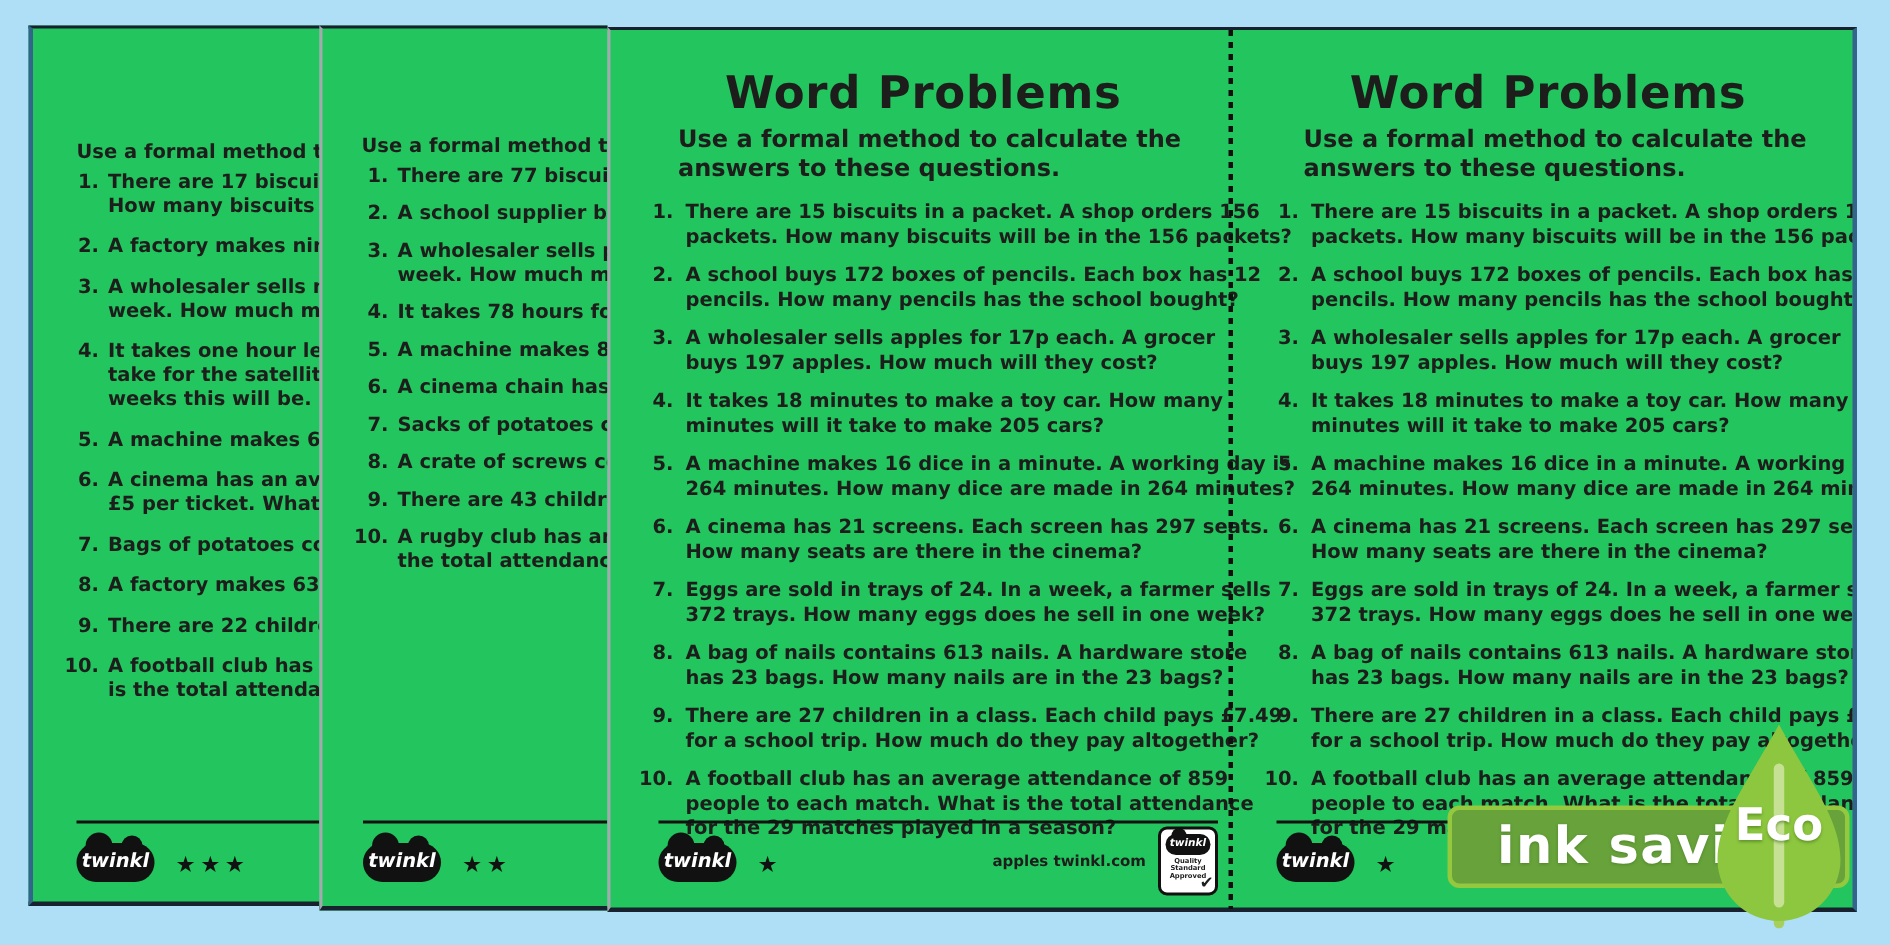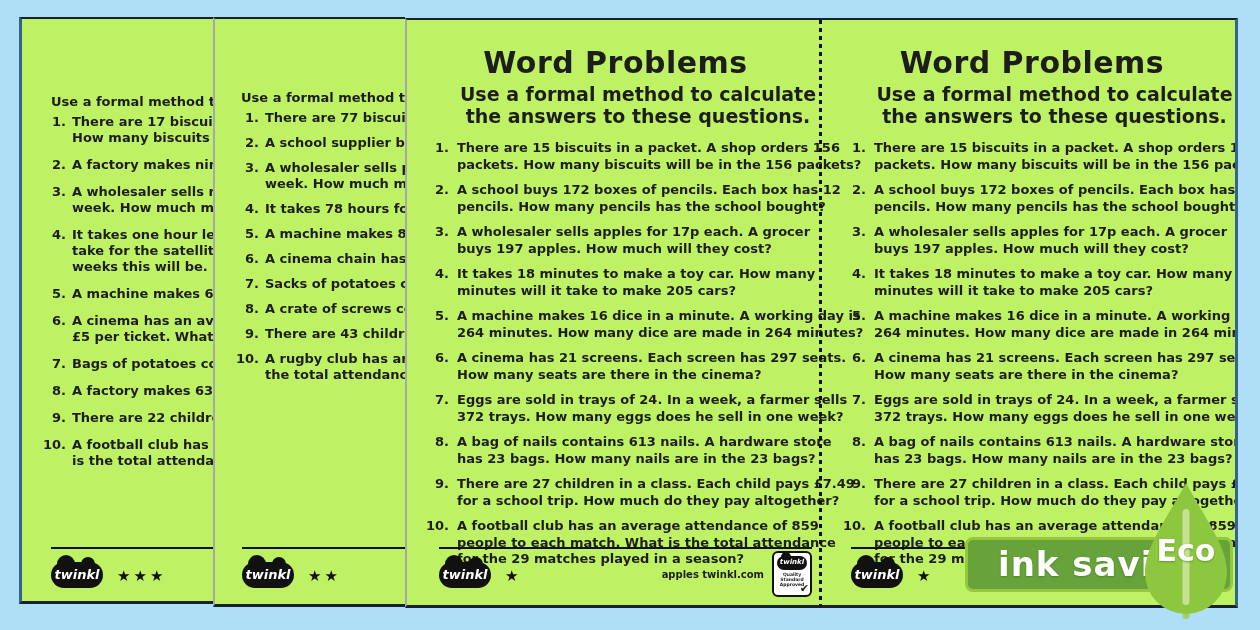--- a/index.html
+++ b/index.html
@@ -1,19 +1,19 @@
 <!DOCTYPE html>
 <html><head>
 <meta charset="utf-8">
 <style>
   * { margin:0; padding:0; box-sizing:border-box; }
   html,body { width:1260px; height:630px; overflow:hidden; }
   body { background:#aedff7; font-family:"DejaVu Sans","Liberation Sans",sans-serif; color:#1d1d1b; position:relative; }
 
-  .page { position:absolute; background:#bef264; overflow:hidden;
+  .page { position:absolute; background:#22c55e; overflow:hidden;
           border-top:2px solid #17222e; border-bottom:3px solid #17222e; }
   #page-three-star { left:19px; top:17px; width:194px; height:587px; border-left:3px solid #33648c; z-index:1; }
   #page-two-star  { left:213px; top:17px; width:192px; height:590px; border-left:2px solid #a3a9ad; z-index:2; }
   #sheet          { left:405px; top:18px; width:833px; height:590px; border-left:2px solid #a3a9ad; border-right:3px solid #33648c; z-index:3; }
 
   
   .mini-instruction { font-size:13px; font-weight:bold; white-space:nowrap; }
   #page-three-star .mini-instruction { margin:75px 0 5px 29px; }
   #page-two-star  .mini-instruction { margin:71px 0 5px 26px; }
   .mini-list .q-row { margin-bottom:11px; }
@@ -24,21 +24,21 @@
   .q-lines { flex:1; min-width:0; }
   .q-line { white-space:nowrap; }
   .mini-list .q-row { line-height:16px; }
 
   
   .copy { position:absolute; top:0; height:100%; }
   #copy-left  { left:0;    width:417px; }
   #copy-right { left:417px; width:416px; }
 
   .ws-title { text-align:center; margin-top:25px; font-size:30px; font-weight:800; letter-spacing:.5px; }
-  .ws-instruction { text-align:center; font-size:19px; font-weight:bold; margin-top:3px;padding-left:45px; }
+  .ws-instruction { font-size:16px; font-weight:bold; margin-top:3px;padding-left:45px; }
   .ws-list { margin-top:13px; }
   .ws-list .q-row { margin-bottom:9px; }
   .ws-list .q-num { width:50px; padding-right:8px; }
 
   
   .footer { position:absolute; border-top:2px solid #111; display:flex; align-items:center; }
   #page-three-star .footer { left:29px; right:0; top:528px; height:52px; }
   #page-two-star  .footer { left:27px; right:0; top:528px; height:52px; }
   .copy .footer { top:527px; height:52px; }
   #copy-left  .footer { left:32px; right:12px; }

